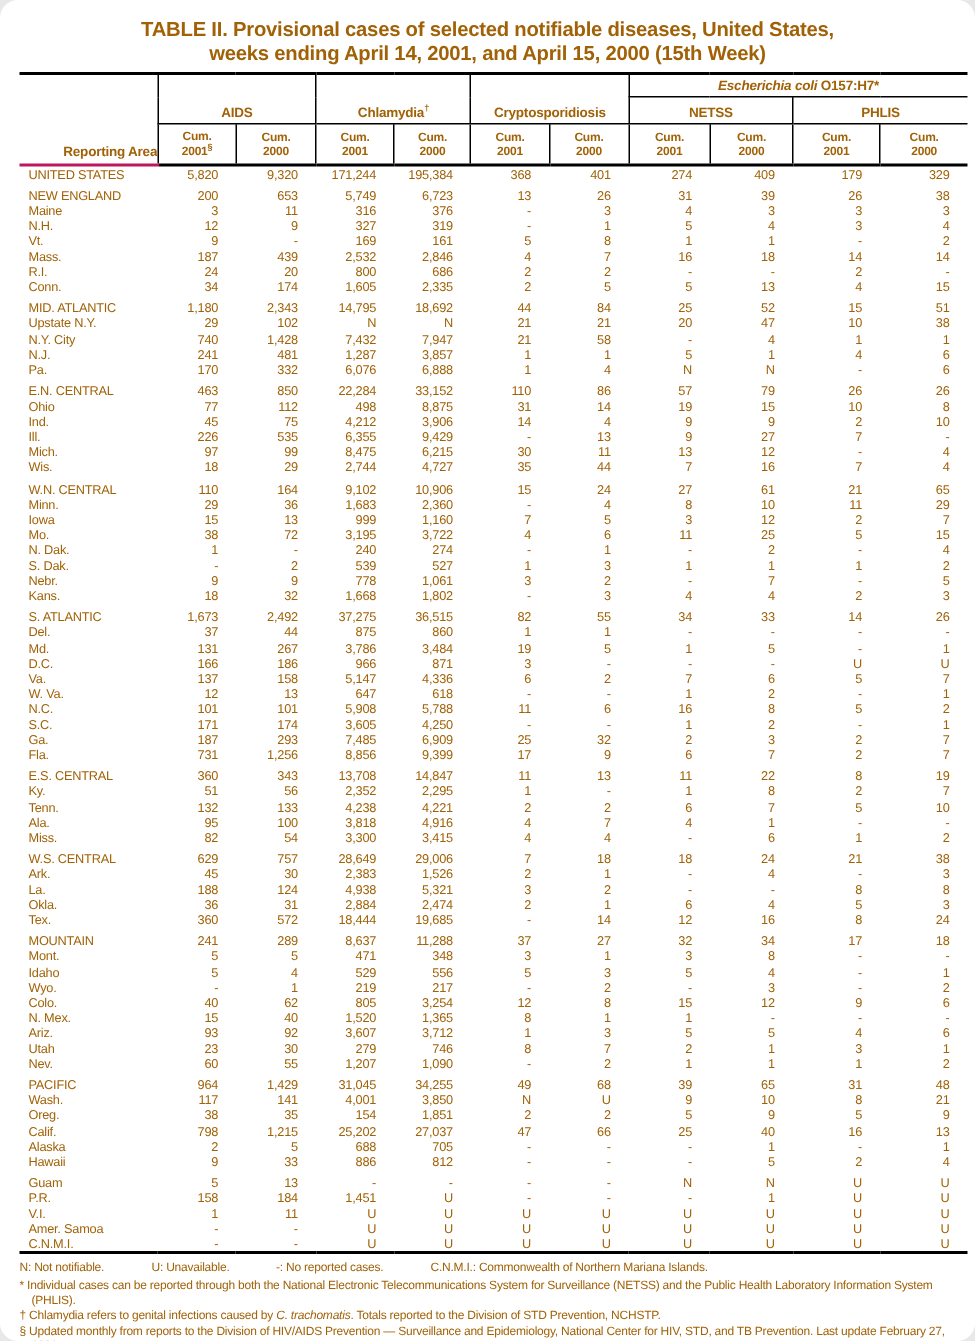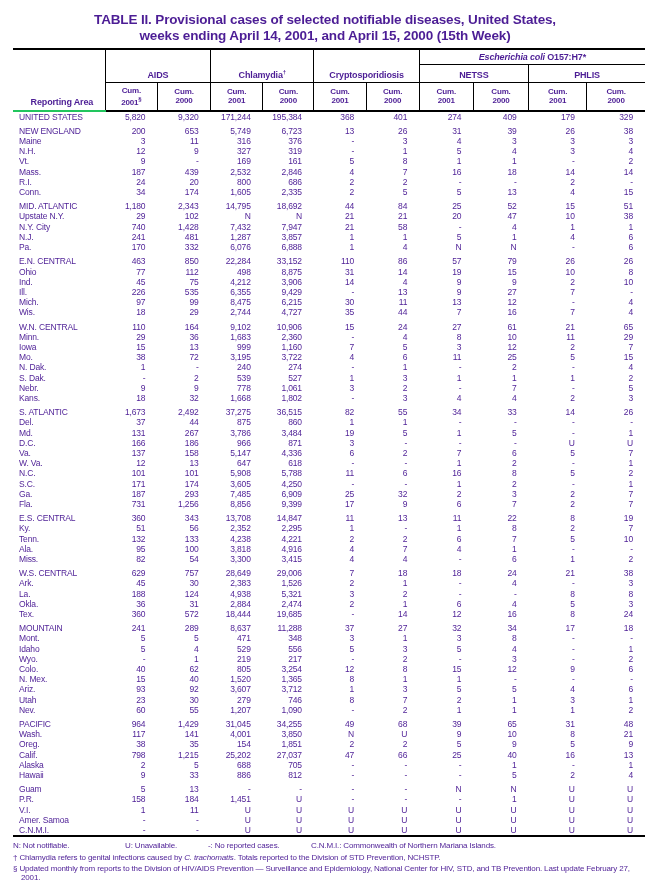--- a/index.html
+++ b/index.html
@@ -1,55 +1,56 @@
 <!DOCTYPE html>
 <html><head>
 <meta charset="utf-8">
 <style>
   html,body { margin:0; padding:0; background:#e8e8e8; }
   .page {
-    width:650px; height:894px; background:#ffffff; color:#4c1d95;
+    width:650px; height:894px; background:#ffffff; color:#a16207;
     font-family:"Liberation Sans", sans-serif;
     position:relative; overflow:hidden; margin:0 auto;
     letter-spacing:-0.15px;
+    border-radius:12px;
   }
   .title { padding-top:12px; text-align:center; font-weight:bold;
            font-size:13.5px; line-height:16px; }
   table.main {
     border-collapse:collapse; table-layout:fixed;
     width:632px; margin:4px 0 0 13px;
   }
   col.c-area { width:92px; }
   col.c1 { width:52px; } col.c2 { width:53px; }
   col.c3 { width:52px; } col.c4 { width:51px; }
   col.c5 { width:52px; } col.c6 { width:53px; }
   col.c7 { width:54px; } col.c8 { width:55px; }
   col.c9 { width:58px; } col.c10 { width:58px; }
   thead th { font-weight:bold; padding:0; vertical-align:bottom; }
-  th.th-area { border-top:2px solid #000; border-bottom:2px solid #22c55e;
-               text-align:center; font-size:9px; padding-bottom:3px; padding-left:6px; }
+  th.th-area { border-top:2px solid #000; border-bottom:2px solid #be185d;
+               text-align:right; font-size:9px; padding-bottom:3px; padding-left:6px; }
   th.grp  { border-top:2px solid #000; border-left:1px solid #000;
             border-bottom:1px solid #000; font-size:9px; padding-bottom:2px; }
   th.ecoli{ border-top:2px solid #000; border-left:1px solid #000;
             border-bottom:1px solid #000; font-size:9px; height:13px;
             vertical-align:middle; padding-bottom:1px; }
   th.sub  { border-left:1px solid #000; border-bottom:1px solid #000;
             font-size:9px; height:15px; padding-bottom:2px;margin-top:46px; }
   th.cum  { border-left:1px solid #000; border-bottom:2px solid #000;
             font-size:8px; line-height:9px; padding:3px 0 3px; vertical-align:middle; }
   sup { font-size:6px; }
   tbody td { padding:0; font-size:8.5px; line-height:10.2px; height:10.2px;
              white-space:nowrap; }
   td.area { text-align:left; padding-left:6px; }
   td.val  { text-align:right; padding-right:12px; }
   tr.gap td { height:4px; line-height:4px; font-size:1px; }
   tbody tr.last td { border-bottom:2px solid #000; }
   .legend { margin:4px 0 0 13px; font-size:8px; display:flex; }
   .legend span { display:inline-block; }
-  .lg1 { width:112px; } .lg2 { width:83px; } .lg3 { width:103px; }
+  .lg1 { width:88px; } .lg2 { width:83px; } .lg3 { width:103px; }
   .footnotes { margin:3px 12px 0 13px; font-size:8px; line-height:9.5px; }
   .footnotes p { margin:0 0 1px 0; padding-left:8px; text-indent:-8px; }
 </style>
 </head>
 <body>
 
 <div class="page">
 
   <div class="title">
     <div>TABLE II. Provisional cases of selected notifiable diseases, United States,</div>
@@ -1031,17 +1032,18 @@
   </table>
 
   <div class="legend">
     <span class="lg1">N: Not notifiable.</span>
     <span class="lg2">U: Unavailable.</span>
     <span class="lg3">-: No reported cases.</span>
     <span class="lg4">C.N.M.I.: Commonwealth of Northern Mariana Islands.</span>
   </div>
 
   <div class="footnotes">
+    <p><span>*</span> <span>Individual cases can be reported through both the National Electronic Telecommunications System for Surveillance (NETSS) and the Public Health Laboratory Information System (PHLIS).</span><i></i><span></span></p>
     <p><span>†</span> <span>Chlamydia refers to genital infections caused by </span><i>C. trachomatis</i><span>. Totals reported to the Division of STD Prevention, NCHSTP.</span></p>
     <p><span>§</span> <span>Updated monthly from reports to the Division of HIV/AIDS Prevention — Surveillance and Epidemiology, National Center for HIV, STD, and TB Prevention. Last update February 27, 2001.</span><i></i><span></span></p>
   </div>
 
 </div>
 
 </body></html>

